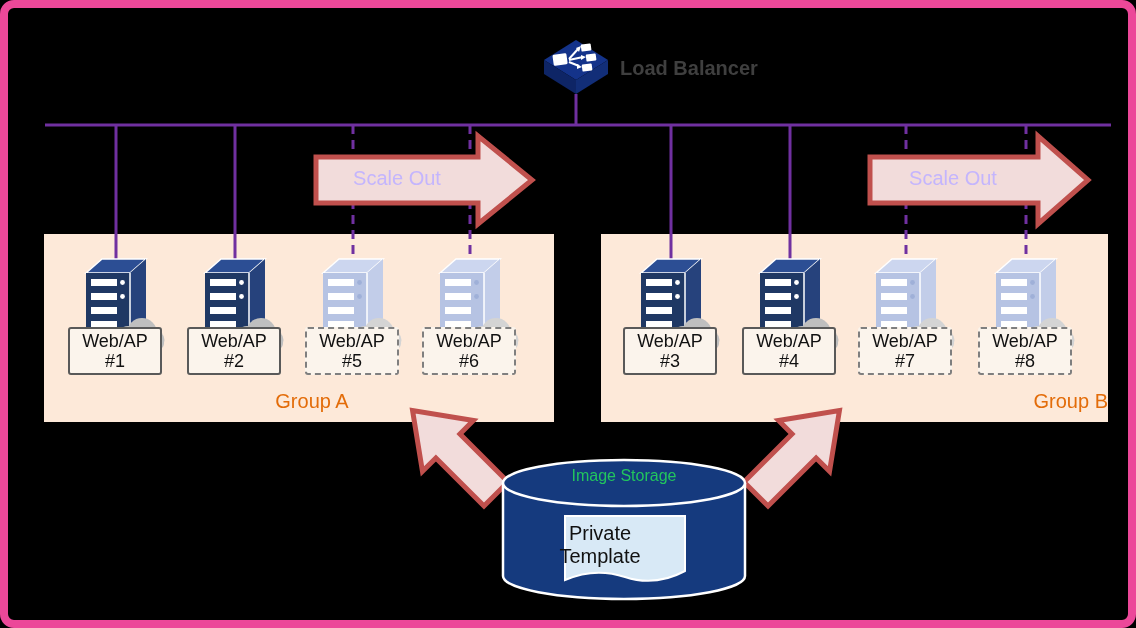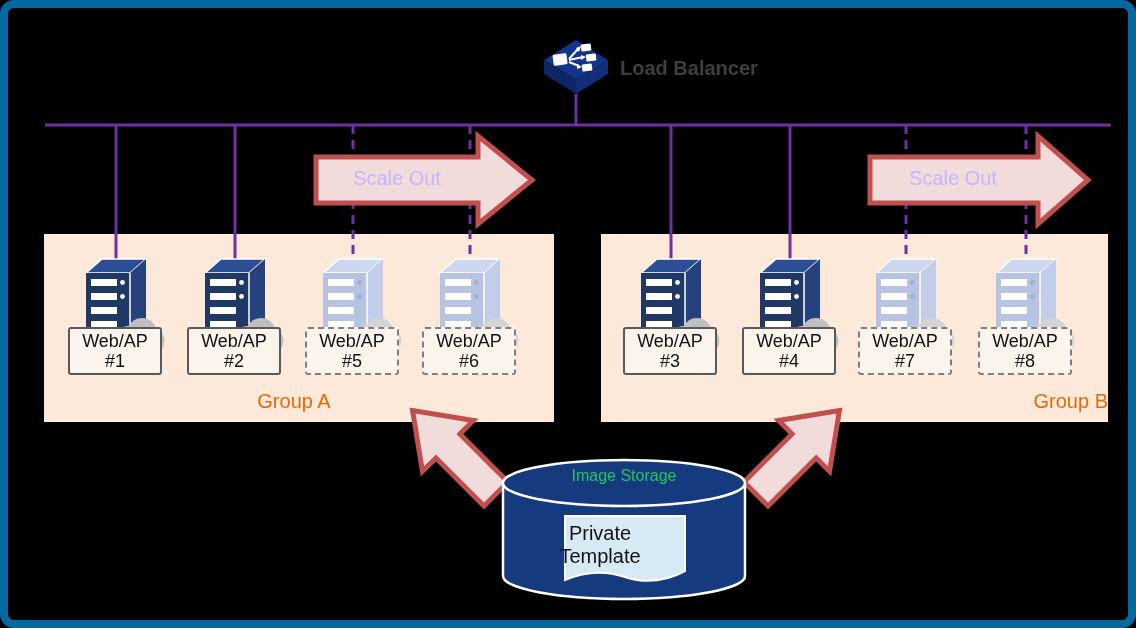--- a/index.html
+++ b/index.html
@@ -1,18 +1,18 @@
 <!DOCTYPE html>
 <html><head>
 <meta charset="utf-8">
 <style>
   html,body{margin:0;padding:0;background:#000;}
   .stage{
     position:relative;width:1136px;height:628px;
-    background:#000;border:8px solid #0369a1;border-radius:14px;
+    background:#000;border:8px solid #ec4899;border-radius:14px;
     box-sizing:border-box;overflow:hidden;
     font-family:"Liberation Sans", sans-serif;
   }
   .abs{position:absolute;}
   
   .group-box{position:absolute;top:226px;height:188px;background:#FDE9D9;z-index:1;}
   .group-label{position:absolute;top:382px;z-index:5;text-align:center;
     font-size:20px;color:#E36C09;}
   
   .overlay{position:absolute;left:0;top:0;z-index:3;pointer-events:none;}
@@ -197,21 +197,21 @@
   <div class="server standby" style="left:968px;">
     <svg width="100" height="100" viewBox="0 0 100 100">
         <use href="#srv-standby"></use>
       </svg>
     <div class="tag">
       <div>Web/AP</div>
       <div>#8</div>
     </div>
   </div>
 
-  <div class="group-label" style="left:31px;width:510px;">Group A</div>
+  <div class="group-label" style="left:49px;width:510px;">Group A</div>
   <div class="group-label" style="left:593px;width:507px;text-align:right;">Group B</div>
 
   <svg class="abs" style="left:488px;top:448px;z-index:4" width="256" height="152" viewBox="0 0 256 152">
     <path d="M7,27 L7,120 A121,23 0 0 0 249,120 L249,27" fill="#153A7E" stroke="#FFFFFF" stroke-width="2.5"></path>
     <ellipse cx="128" cy="27" rx="121" ry="23" fill="#153A7E" stroke="#FFFFFF" stroke-width="2.5"></ellipse>
     <path d="M69,60 L189,60 L189,115 Q159,131 129,121 Q99,111 69,124 Z" fill="#D8E9F6" stroke="#FFFFFF" stroke-width="2"></path>
   </svg>
   <div class="storage-title">Image Storage</div>
   <div class="template-text">
     <div>Private</div>

